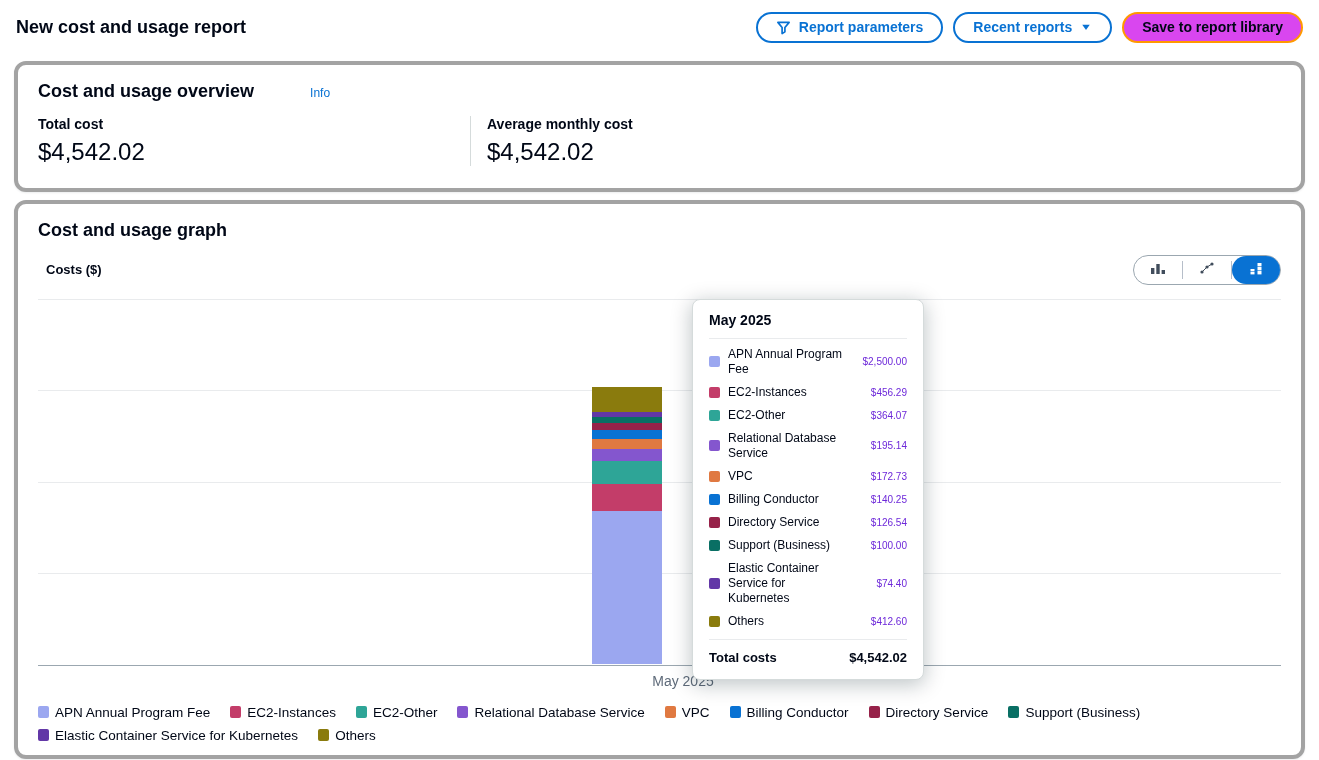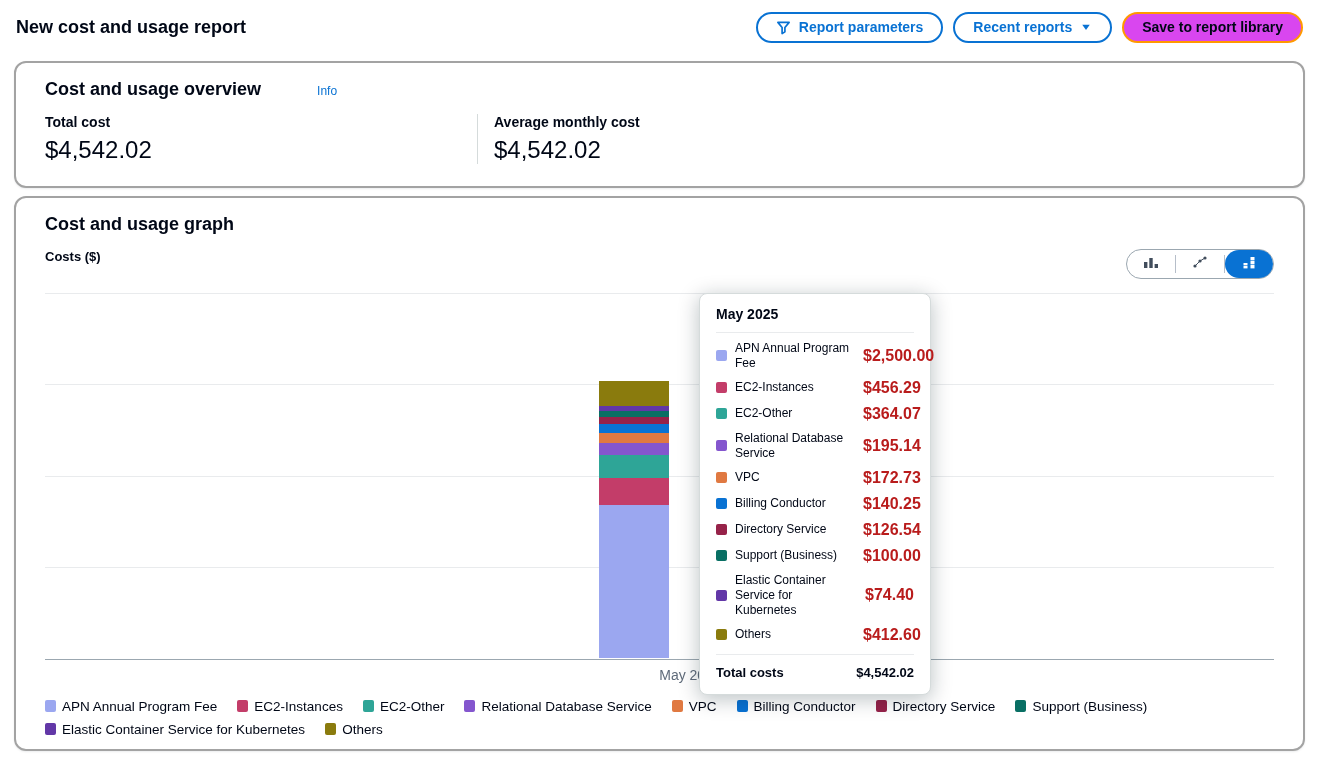--- a/index.html
+++ b/index.html
@@ -20,38 +20,38 @@
     border:2px solid #0972d3; color:#0972d3; background:#fff;
     border-radius:20px; padding:5px 18px; font-weight:700; font-size:14px;
     font-family:inherit; cursor:pointer; line-height:1.2; white-space:nowrap;
   }
   .btn svg { display:block; }
   .btn-primary { background:#d946ef; border-color:#ff9900; color:#000716; }
 
   
   .card {
     margin:8px 14px 0 14px; background:#fff;
-    border:2px solid #a3a3a3; border-radius:12px;
+    border:4px solid #a3a3a3; border-radius:12px;
     box-shadow:0 1px 2px rgba(0,28,36,.08);
-    padding:16px 29px;
+    padding:16px 20px;
   }
   .card-title { font-size:18px; font-weight:700; margin:0 0 14px 0; display:flex; align-items:baseline; gap:8px; }
   .info-link { font-size:12px; font-weight:400; color:#0972d3; text-decoration:none; cursor:pointer;margin-left:48px; }
 
   
   .metrics { display:flex; margin-top:4px; padding-bottom:6px; }
   .metric { flex:0 0 432px; padding-right:16px; }
   .metric + .metric { border-left:1px solid #d5dbdb; padding-left:16px; }
   .metric:last-child { flex:1 1 auto; }
   .metric-label { font-weight:700; font-size:14px; margin-bottom:6px; }
   .metric-value { font-size:24px; color:#000716; }
 
   
   .graph-card { padding-bottom:12px; }
-  .graph-head { display:flex; justify-content:space-between; align-items:flex-start; margin:4px 0 14px 0; }
+  .graph-head { display:flex; justify-content:space-between; align-items:center; margin:4px 0 14px 8px; }
   .axis-title { font-weight:700; font-size:13px; }
 
   .segmented {
     display:flex; align-items:center; border:1px solid #9ba7b0;
     border-radius:16px; height:30px; padding:0;
     background:#fff;
   }
   .seg-btn {
     width:48px; height:28px; border:none; background:transparent; cursor:pointer;
     display:flex; align-items:center; justify-content:center; color:#414d5c;
@@ -86,21 +86,21 @@
     position:absolute; left:654px; top:0; width:232px;
     background:#fff; border:1px solid #d5dbdb; border-radius:8px;
     box-shadow:0 4px 20px 1px rgba(0,28,36,.25);
     padding:12px 16px 14px 16px; z-index:5;
   }
   .tt-title { font-weight:700; font-size:14px; padding-bottom:10px; border-bottom:1px solid #e9ebed; }
   .tt-rows { padding:4px 0 6px 0; }
   .tt-row { display:flex; align-items:center; gap:8px; padding:4px 0; }
   .swatch { width:11px; height:11px; border-radius:2px; flex:0 0 11px; display:inline-block; }
   .tt-name { flex:0 0 120px; font-size:12px; line-height:1.25; color:#000716; }
-  .tt-val { margin-left:auto; font-size:16px; white-space:nowrap; color:#b91c1c;font-weight:bold; }
+  .tt-val { margin-left:auto; font-size:10px; white-space:nowrap; color:#6d28d9; }
   .tt-total { display:flex; border-top:1px solid #e9ebed; padding-top:10px; font-weight:700; font-size:13px; }
   .tt-total .tt-total-val { margin-left:auto; }
 
   
   .legend { display:flex; flex-wrap:wrap; column-gap:20px; row-gap:8px; margin-top:14px; }
   .legend-item { display:flex; align-items:center; gap:6px; font-size:13.5px; cursor:pointer; }
   .legend-item .swatch { width:12px; height:12px; }
 </style>
 </head>
 <body>

